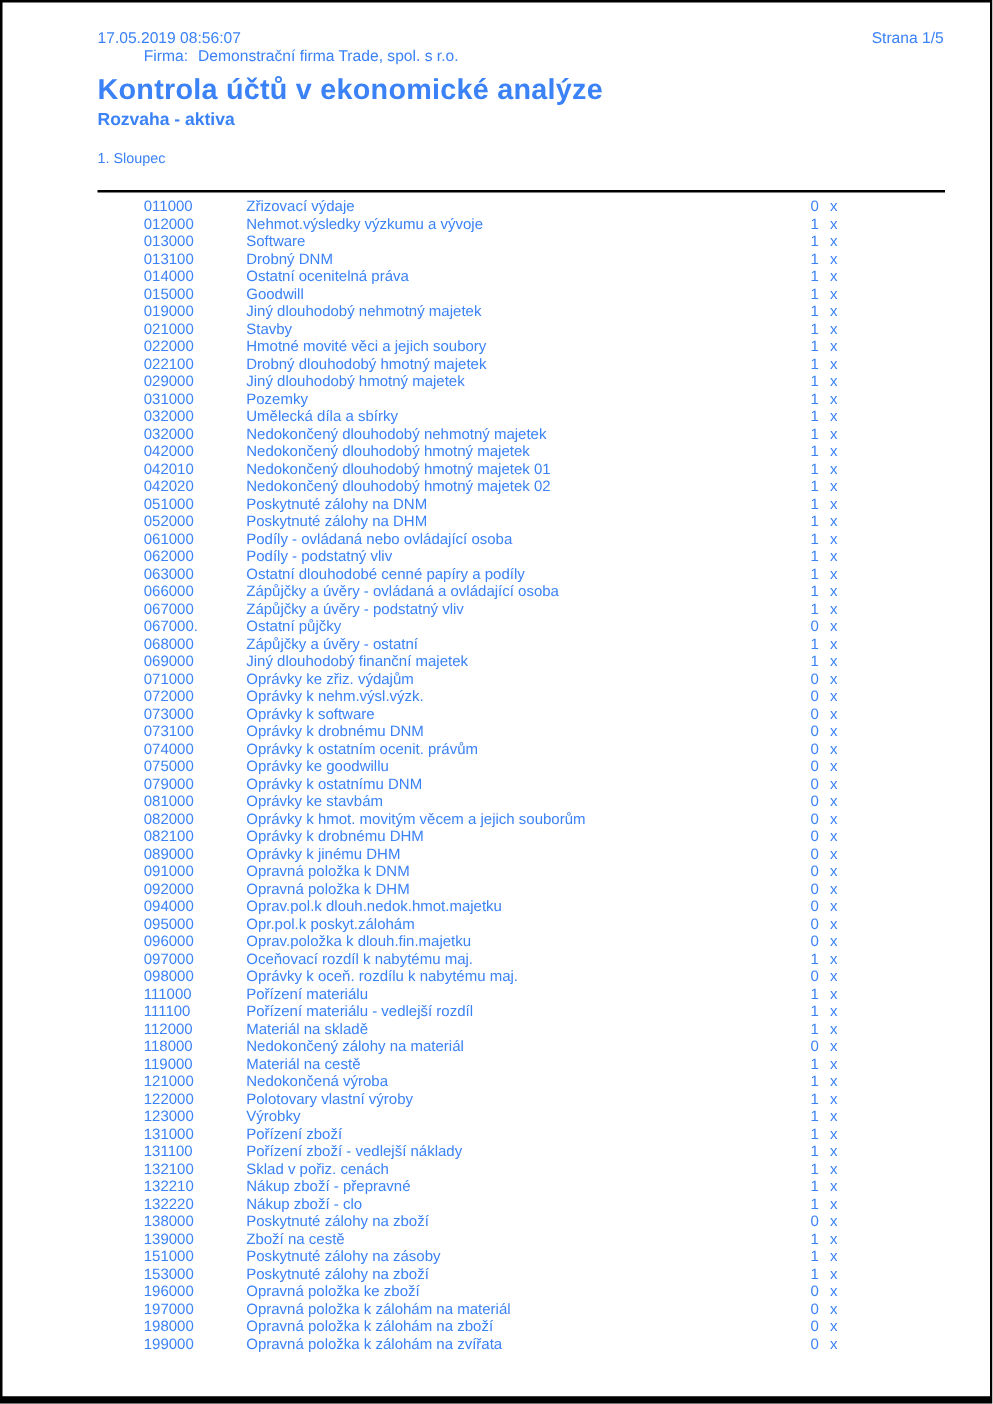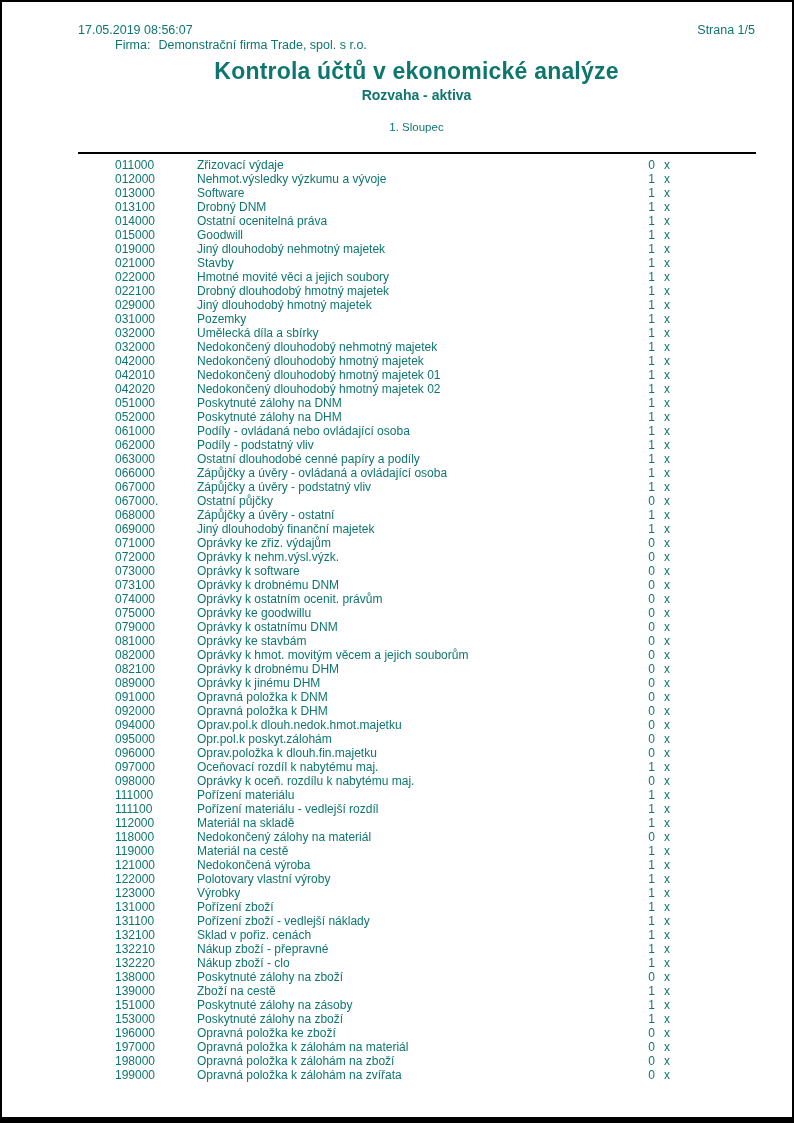--- a/index.html
+++ b/index.html
@@ -9,21 +9,21 @@
   }
   .page {
     position: relative;
     width: 794px;
     height: 1123px;
     box-sizing: border-box;
     background: #ffffff;
     border: 2px solid #000000;
     border-bottom: 6px solid #000000;
     font-family: "Liberation Sans", "DejaVu Sans", sans-serif;
-    color: #0f766e;
+    color: #3b82f6;
     overflow: hidden;
   }
   .meta-date {
     position: absolute;
     left: 76px;
     top: 21px;
     font-size: 12.5px;
     white-space: pre;
   }
   .page-num {
@@ -40,21 +40,21 @@
     top: 36px;
     font-size: 12.5px;
     white-space: pre;
     margin-left: 40px;
   }
   .firm-line .firm-name { margin-left: 8px; }
   .title-block {
     position: absolute;
     left: 76px;
     width: 677px;
-    text-align: center;
+    text-align: left;
   }
   .report-title {
     top: 56px;
     font-size: 23px;
     font-weight: bold;
     letter-spacing: 0.2px;
   }
   .report-sub1 {
     top: 85px;
     font-size: 14px;

